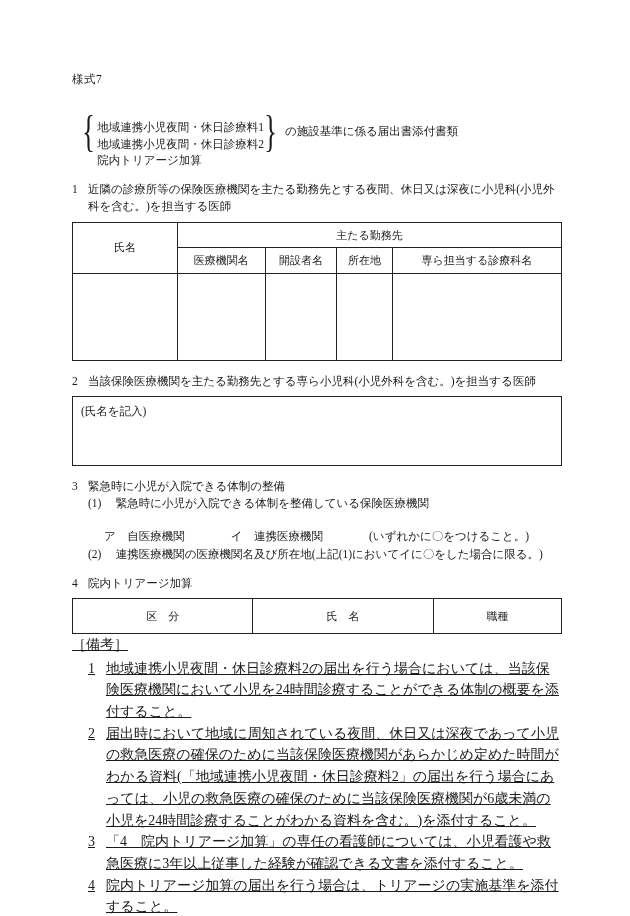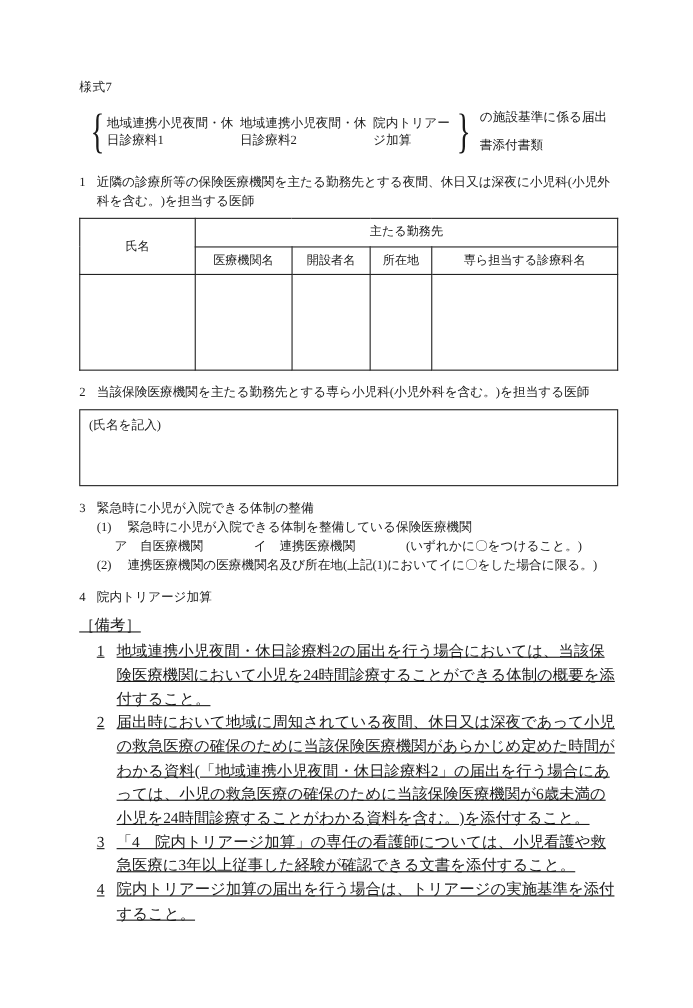--- a/index.html
+++ b/index.html
@@ -47,25 +47,26 @@
   .brace-left {
     font-size: 44px;
     line-height: 1;
     font-family: "Liberation Serif", serif;
     transform: scaleX(0.6);
     margin-right: -6px;
     margin-left: -2px;
   }
   .title-lines {
     display: flex;
-    flex-direction: row;
+    flex-direction: column;
     justify-content: center;
     line-height: 1.45;
     font-size: 11.5px;
     padding-left: 4px;
+    margin-top: 24px;
   }
   .brace-right {
     font-size: 44px;
     line-height: 1;
     transform: scaleX(0.6);
     margin-left: -4px;
     margin-right: -2px;
   }
   .title-right {
     display: flex;
@@ -91,21 +92,21 @@
     align-items: flex-start;
   }
   .sec-num {
     width: 16px;
     flex: 0 0 16px;
   }
   .sec-text {
     flex: 1;
   }
   .indent1 { padding-left: 16px; }
-  .indent2 { padding-left: 32px; }
+  .indent2 { padding-left: 32px; margin-top: 16px; }
 
   
   table {
     border-collapse: collapse;
     width: 490px;
     margin-top: 6px;
     font-size: 11px;
   }
   table, th, td {
     border: 1px solid #222;
@@ -232,20 +233,25 @@
       </div>
     </div>
 
     <div class="section">
       <div class="sec-head">
         <div class="sec-num">4</div>
         <div class="sec-text">院内トリアージ加算</div>
       </div>
       <table class="t2">
         <tbody>
+            <tr>
+          <th>区　分</th>
+          <th>氏　名</th>
+          <th>職種</th>
+        </tr>
       </tbody>
         </table>
     </div>
 
     <div class="remarks">
       <div class="remarks-title">［備考］</div>
       <div class="rem-item">
         <div class="rem-num">1</div>
         <div class="rem-body">地域連携小児夜間・休日診療料2の届出を行う場合においては、当該保険医療機関において小児を24時間診療することができる体制の概要を添付すること。</div>
       </div>

